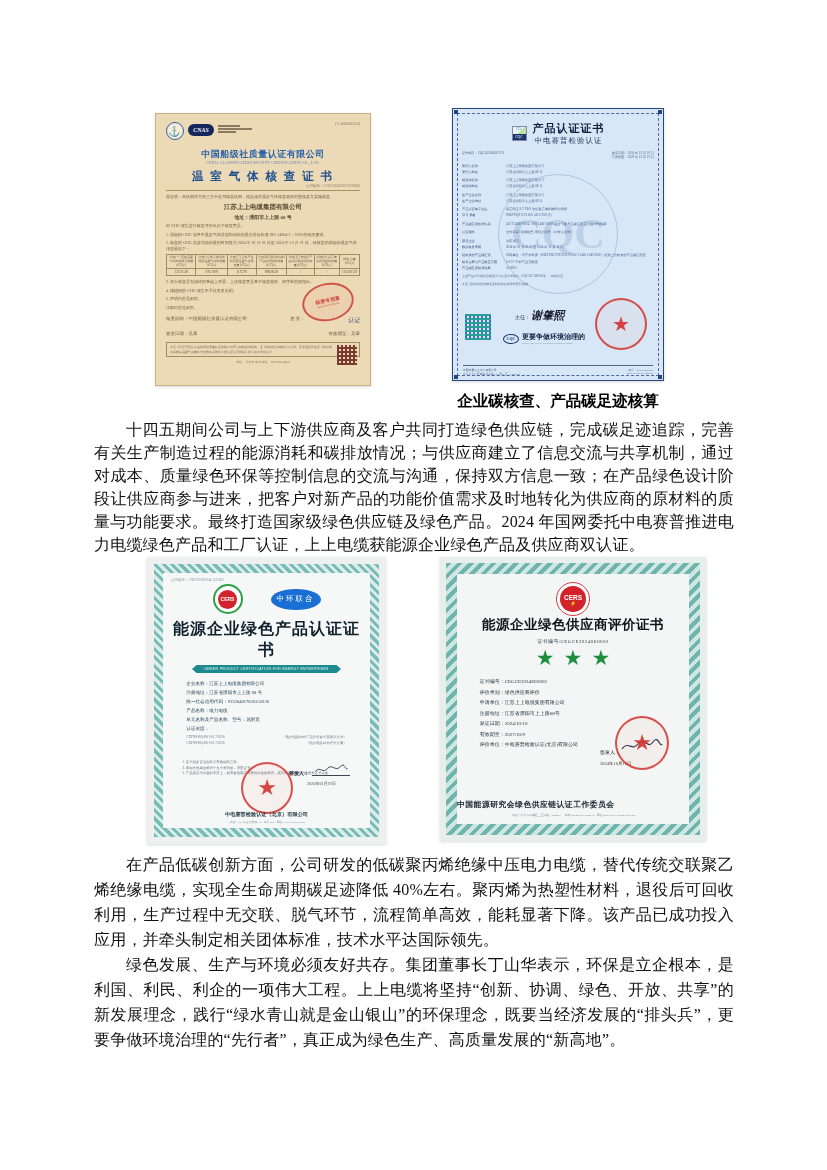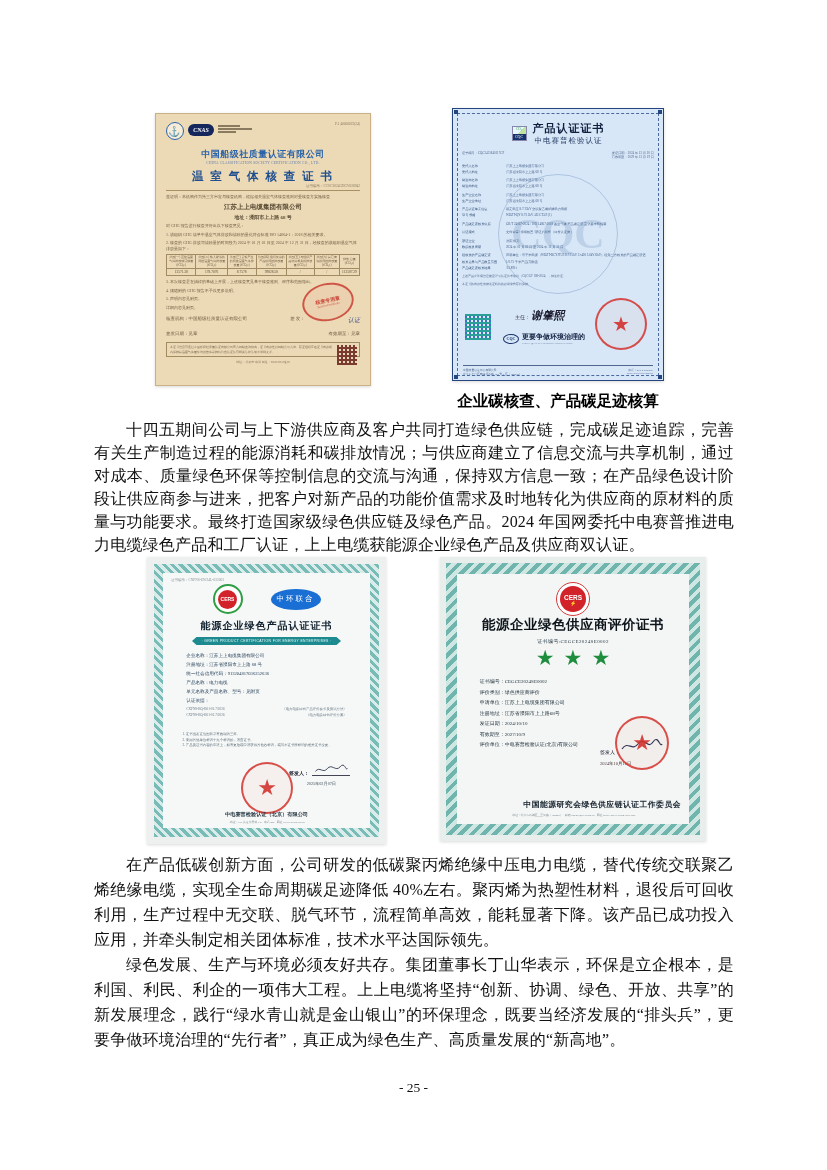--- a/index.html
+++ b/index.html
@@ -112,21 +112,21 @@
               padding:5px 8px; position:relative; overflow:hidden; }
   .gp-no { font-size:3.5px; color:#8a9296; }
   .gp-logos { display:flex; justify-content:center; align-items:center; gap:28px; margin-top:2px; }
   .cers-green { width:30px; height:30px; border-radius:50%; border:2px solid #2f9e44; background:#fff;
                 display:flex; align-items:center; justify-content:center; }
   .cers-green .inner { width:19px; height:19px; border-radius:50%; background:#d2222a; color:#fff;
                        font-size:5px; font-weight:bold; display:flex; align-items:center; justify-content:center;
                        font-family:"Liberation Sans",sans-serif; }
   .zhl-oval { min-width:48px; height:21px; padding:0 6px; border-radius:50%; background:#1a6fd4; color:#fff;
               font-size:7.5px; letter-spacing:2px; display:flex; align-items:center; justify-content:center; }
-  .gp-title { text-align:center; font-weight:bold; font-size:10px; color:#10202e; letter-spacing:1px; margin-top:5px; }
+  .gp-title { text-align:center; font-weight:bold; font-size:16px; color:#10202e; letter-spacing:1px; margin-top:5px; }
   .gp-ribbon { margin:4px auto 0; width:78%; background:#1d8a90; color:#eafeff; font-size:3.4px; letter-spacing:.4px;
                text-align:center; padding:2px 4px; clip-path:polygon(0 50%,3% 0,97% 0,100% 50%,97% 100%,3% 100%);
                font-family:"Liberation Sans",sans-serif; }
   .gp-fields { width:84%; margin:6px auto 0; }
   .gp-field { font-size:4.6px; line-height:9px; color:#27415a; }
   .gp-basis { width:84%; margin:2px auto 0; display:flex; justify-content:space-between; }
   .gp-basis .col { font-size:3.4px; line-height:5.5px; color:#6a7a86; }
   .gp-notes { width:88%; margin:14px auto 0; }
   .gp-note { font-size:3.4px; line-height:5.5px; color:#5a6a76; }
   .gp-signrow { position:absolute; right:20px; bottom:52px; display:flex; align-items:flex-end; gap:3px; }
@@ -153,21 +153,21 @@
   .cers-red .bolt { color:#ffd23a; font-size:5px; line-height:4px; }
   .gs-title { text-align:center; font-weight:bold; font-size:13.5px; color:#0d141a; letter-spacing:0.5px; margin-top:0; }
   .gs-no { text-align:center; font-size:5px; color:#2a3a46; margin-top:4px; letter-spacing:.4px; }
   .gs-stars { text-align:center; font-size:21px; color:#1e8e3e; letter-spacing:9px; margin-top:2px; text-indent:9px; }
   .gs-fields { width:88%; margin:6px auto 0; }
   .gs-field { font-size:5px; line-height:10.5px; color:#1e2e3a; }
   .gs-signblock { position:absolute; right:26px; bottom:58px; }
   .gs-signlabel { font-size:5px; color:#223; }
   .gs-stamp { right:-6px; top:-22px; width:54px; height:54px; font-size:22px; }
   .gs-date { font-size:4.5px; color:#4a3a3a; margin-top:3px; }
-  .gs-footer { position:absolute; left:0; right:8px; bottom:14px; text-align:right; font-size:7.8px;
+  .gs-footer { position:absolute; left:0; right:8px; bottom:14px; text-align:left; font-size:7.8px;
                font-weight:bold; color:#16222c; letter-spacing:.5px; }
   .gs-footer-small { position:absolute; left:0; right:0; bottom:7px; text-align:center; font-size:2.8px; color:#7a868c; }
 </style>
 </head>
 <body>
 
 <div class="page">
 
   <div class="cert cert-ghg">
     <div class="ghg-head">
@@ -439,14 +439,13 @@
         <div class="gs-date">2024年10月10日</div>
       </div>
       <div class="gs-footer">中国能源研究会绿色供应链认证工作委员会</div>
       <div class="gs-footer-small">· 地址：北京市西城区三里河路（100045） · 邮箱 bd2453@cers.org.cn · 网址 https://gsc.cers.org.cn/cersos</div>
     </div>
   </div>
 
   <p class="para" id="p2">在产品低碳创新方面，公司研发的低碳聚丙烯绝缘中压电力电缆，替代传统交联聚乙烯绝缘电缆，实现全生命周期碳足迹降低 40%左右。聚丙烯为热塑性材料，退役后可回收利用，生产过程中无交联、脱气环节，流程简单高效，能耗显著下降。该产品已成功投入应用，并牵头制定相关团体标准，技术水平达国际领先。</p>
   <p class="para" id="p3">绿色发展、生产与环境必须友好共存。集团董事长丁山华表示，环保是立企根本，是利国、利民、利企的一项伟大工程。上上电缆将坚持“创新、协调、绿色、开放、共享”的新发展理念，践行“绿水青山就是金山银山”的环保理念，既要当经济发展的“排头兵”，更要争做环境治理的“先行者”，真正成为绿色生产、高质量发展的“新高地”。</p>
 
-  <div class="pageno">- 25 -</div>
 </div>
 
 </body></html>

